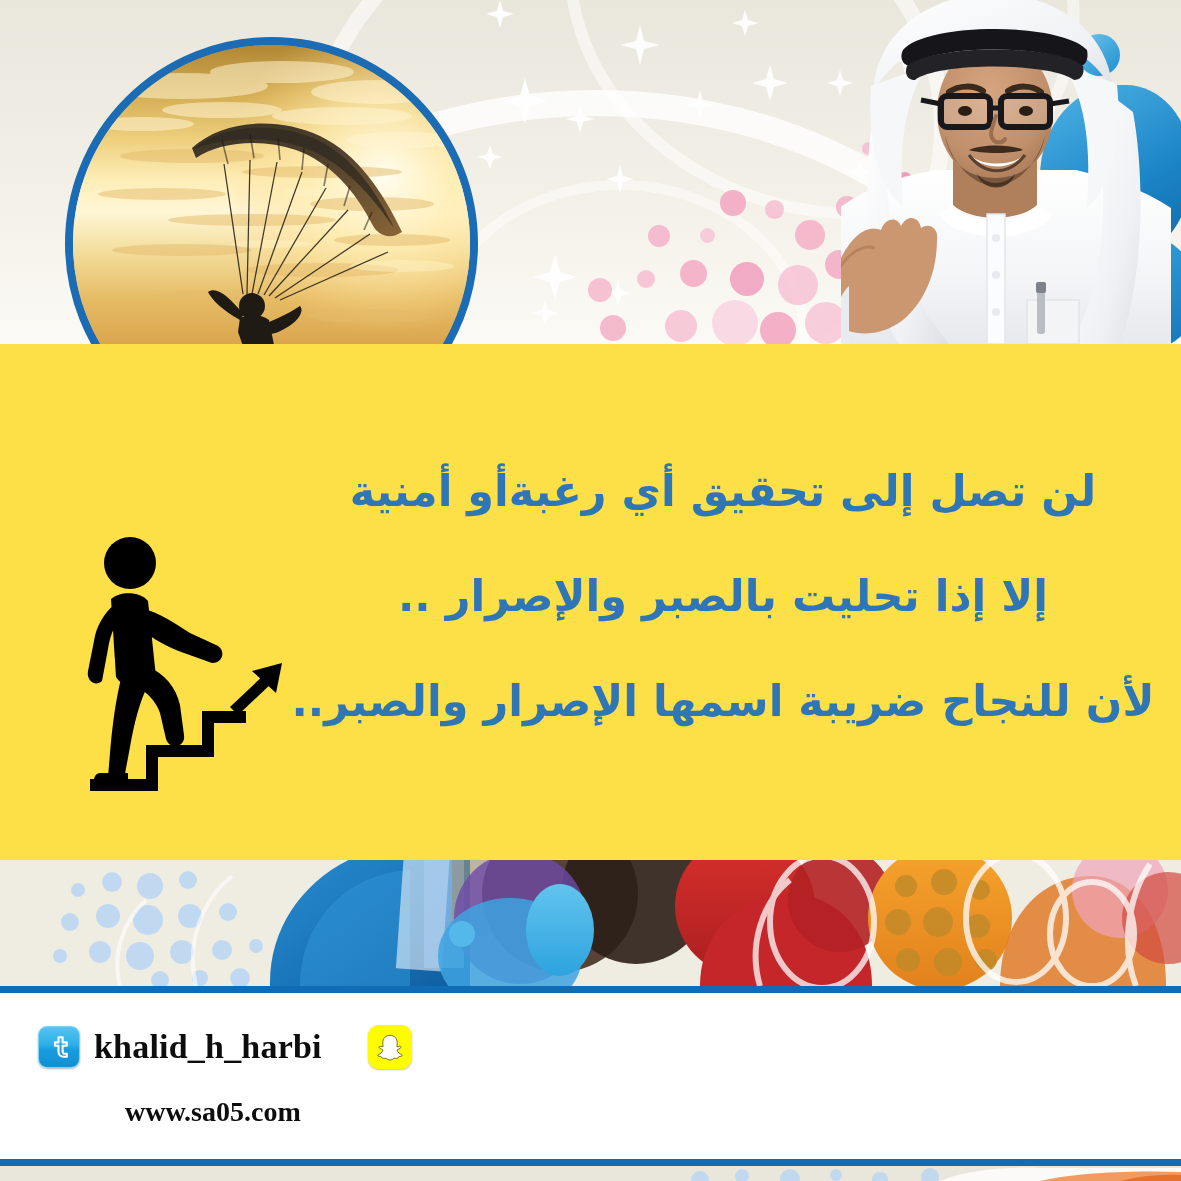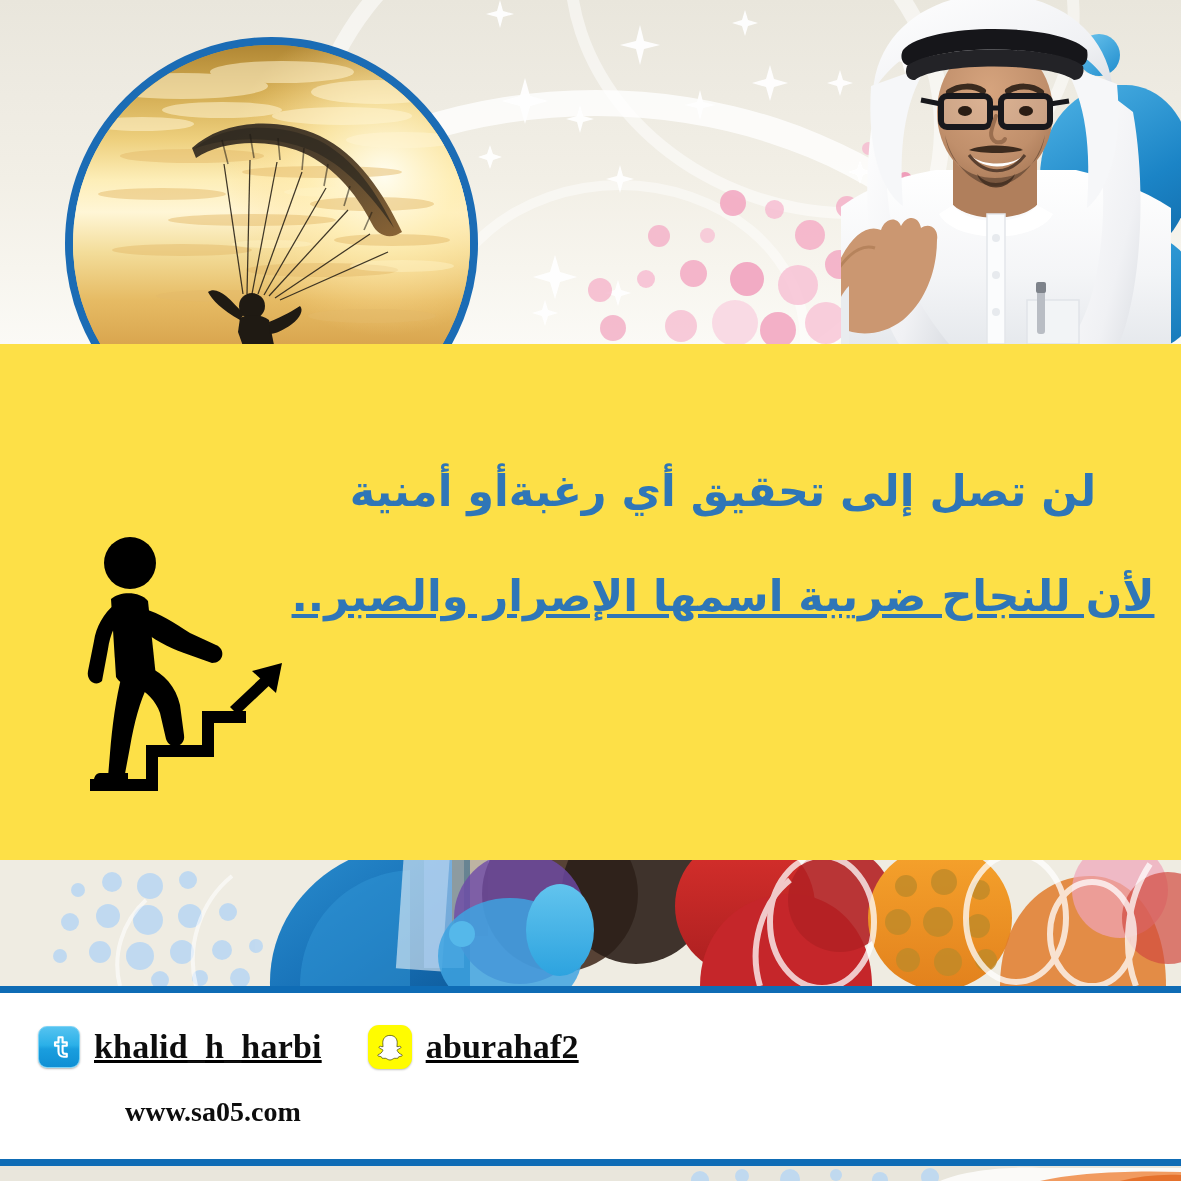--- a/index.html
+++ b/index.html
@@ -55,40 +55,40 @@
   }
   .quote-line{
     color:#2f76b7;
     font-weight:bold;
     font-size:43px;
     line-height:1.0;
     margin:0 0 62px 0;
     white-space:nowrap;
     font-family:"DejaVu Sans","Liberation Sans",sans-serif;
   }
-  .quote-line:last-child{margin-bottom:16px;text-decoration:underline;}
+  .quote-line:last-child{margin-bottom:16px;}
 
   
   .stairs-icon{position:absolute;left:78px;top:535px;width:215px;height:280px;}
 
   
   .color-band{
     position:absolute;left:0;top:860px;width:1181px;height:126px;
     overflow:hidden;
     background:#efece2;
   }
 
   
   .rule-blue{
     position:absolute;left:0;width:1181px;height:7px;background:#0f6cb5;
   }
   .footer{
     position:absolute;left:0;top:993px;width:1181px;height:166px;background:#ffffff;
   }
-  .social-row{position:absolute;left:38px;top:32px;display:flex;align-items:center;text-decoration:underline;}
+  .social-row{position:absolute;left:38px;top:32px;display:flex;align-items:center;}
   .social-item{display:flex;align-items:center;}
   .handle-text{
     font-family:"Liberation Serif","DejaVu Serif",serif;
     font-weight:bold;font-size:34px;color:#0d0d0d;margin-left:14px;letter-spacing:.2px;
   }
   .gap{width:46px;}
   .site-url{
     position:absolute;left:125px;top:103px;
     font-family:"Liberation Serif","DejaVu Serif",serif;
     font-weight:bold;font-size:28px;color:#0d0d0d;
@@ -384,20 +384,21 @@
         <path d="M124 210 L124 176 L168 176 L168 188 L136 188 L136 222 L124 222 Z"></path>
 
         <path d="M160 180 L196 146 L188 138 L152 172 Z"></path>
         <path d="M204 128 L174 136 L198 158 Z"></path>
       </g>
     </svg>
   </div>
 
   <div class="quote-block">
     <p class="quote-line">لن تصل إلى تحقيق أي رغبةأو أمنية</p>
+    <p class="quote-line">إلا إذا تحليت بالصبر والإصرار ..</p>
     <p class="quote-line">لأن للنجاح ضريبة اسمها الإصرار والصبر..</p>
   </div>
 
   <div class="color-band">
     <svg width="1181" height="126" viewBox="0 0 1181 126">
       <defs>
         <linearGradient id="bandBlue" x1="0" y1="0" x2="1" y2="1">
           <stop offset="0%" stop-color="#2b8fd0"></stop>
           <stop offset="60%" stop-color="#1872b8"></stop>
           <stop offset="100%" stop-color="#0f5d9e"></stop>
@@ -516,21 +517,20 @@
                      C 26.4 25.5 25.2 25.5 24.7 25.8 C 24.3 26.1 24.4 26.9 23.9 27.2
                      C 23.2 27.6 21.8 27.0 20.4 27.3 C 19.1 27.6 17.9 29.0 16 29.0
                      C 14.1 29.0 12.9 27.6 11.6 27.3 C 10.2 27.0 8.8 27.6 8.1 27.2
                      C 7.6 26.9 7.7 26.1 7.3 25.8 C 6.8 25.5 5.6 25.5 4.5 25.1
                      C 3.6 24.8 3.5 23.8 4.4 23.5 C 6.4 22.9 8.0 21.4 8.8 19.6
                      C 9.0 19.1 8.9 18.7 8.4 18.5 C 7.7 18.2 6.5 17.8 5.6 17.2
                      C 4.4 16.4 5.4 14.9 6.6 15.3 C 7.4 15.6 8.4 15.9 9.1 15.6
                      C 9.0 14.7 8.8 13.4 8.8 11.6 C 8.8 7.6 11.4 4.4 16 4.4 Z" fill="#ffffff" stroke="#1a1a00" stroke-width="0.6"></path>
           </svg>
         </span>
-        <span class="handle-text">aburahaf2</span>
       </div>
     </div>
 
     <div class="site-url">www.sa05.com</div>
 
   </div>
 
   <div class="rule-blue" style="top:1159px;"></div>
 
   <div class="bottom-band">

